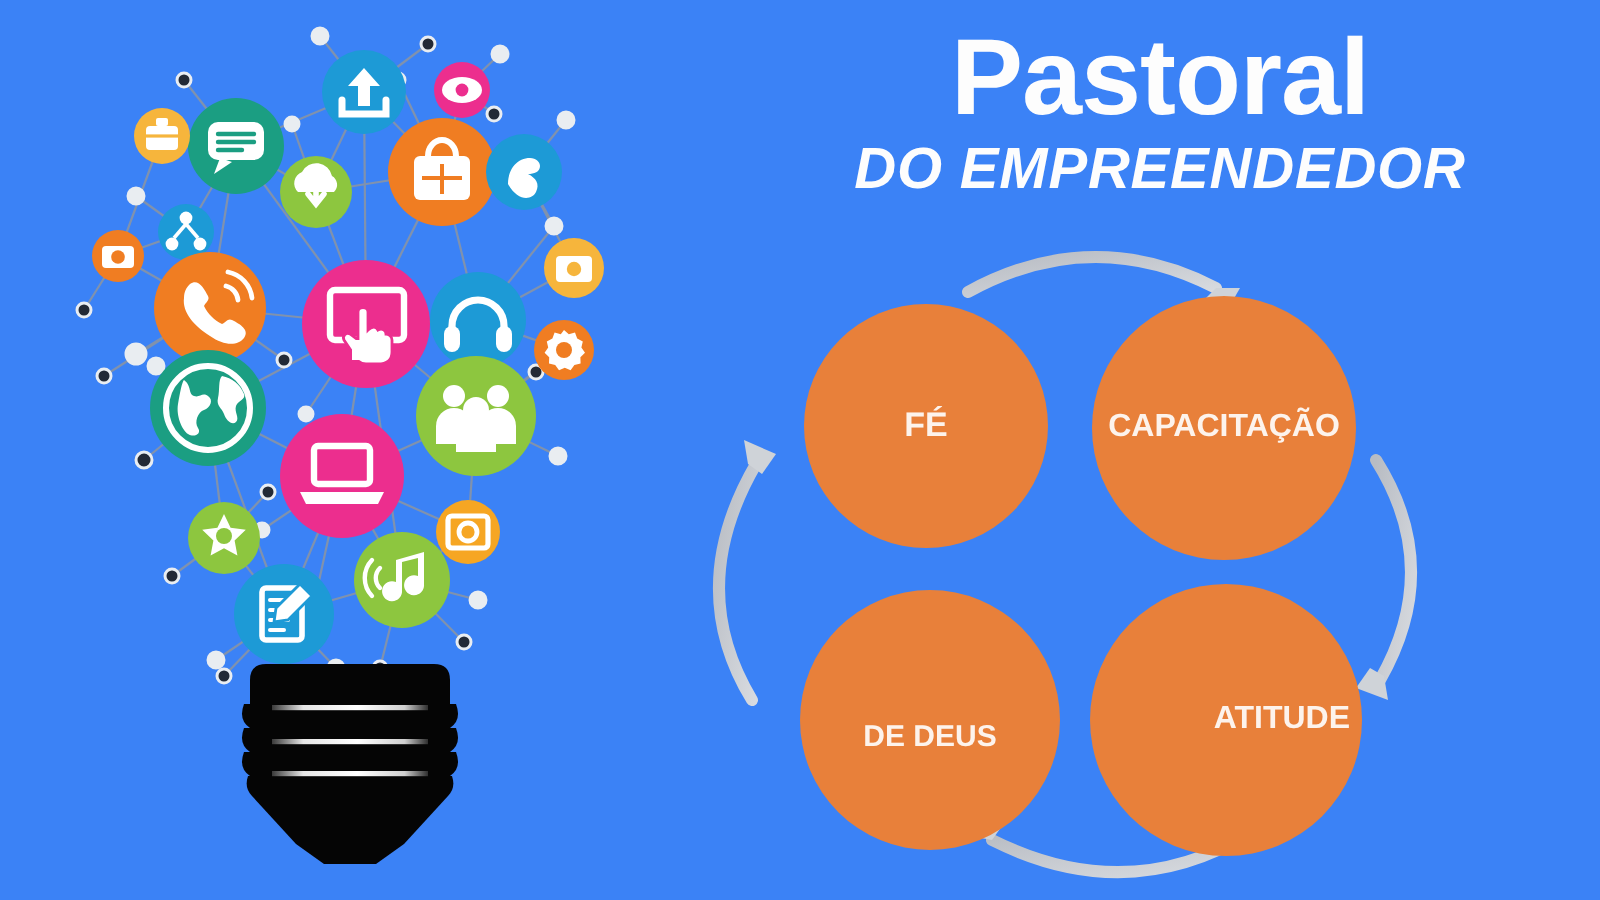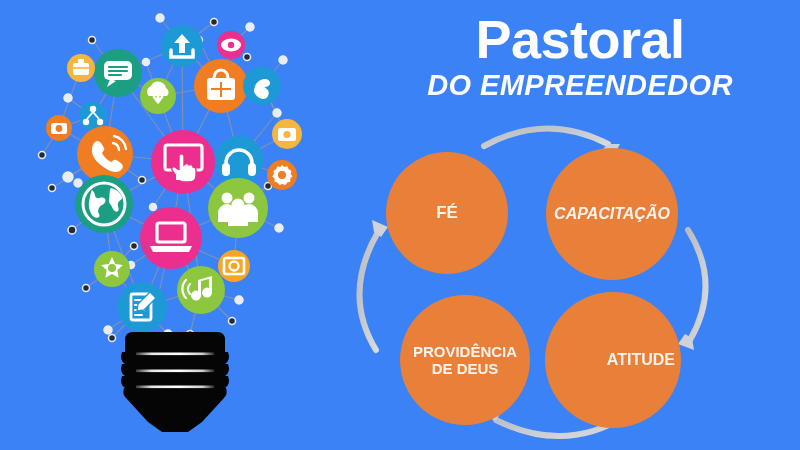--- a/index.html
+++ b/index.html
@@ -72,22 +72,22 @@
     color: #fdf3ec;
     font-family: "Liberation Sans", sans-serif;
     font-weight: bold;
     box-sizing: border-box;
   }
   .cycle-label {
     display: block;
     padding: 0 6px;
     line-height: 1.15;
   }
-  #circle-fe      { left: 36px;  top: 32px;  width: 122px; height: 122px; font-size: 17px; }
-  #circle-cap     { left: 196px; top: 28px;  width: 132px; height: 132px; font-size: 16px; font-style: italic; }
+  #circle-fe      { left: 52px;  top: 32px;  width: 122px; height: 122px; font-size: 17px; }
+  #circle-cap     { left: 196px; top: 28px;  width: 132px; height: 132px; font-size: 16px; }
   #circle-prov    { left: 50px;  top: 175px; width: 130px; height: 130px; font-size: 15px; }
   #circle-atit    { left: 195px; top: 172px; width: 136px; height: 136px; font-size: 16px; justify-content: flex-end; }
 
   #arrows-svg {
     position: absolute;
     left: 0;
     top: 0;
     width: 420px;
     height: 330px;
     pointer-events: none;
@@ -436,21 +436,21 @@
     <div id="circle-fe" class="cycle-circle">
       <span class="cycle-label">FÉ</span>
     </div>
 
     <div id="circle-cap" class="cycle-circle">
       <span class="cycle-label">CAPACITAÇÃO</span>
     </div>
 
     <div id="circle-prov" class="cycle-circle">
       <span class="cycle-label">
-        <span>PROVIDÊNCIA</span><br>
+        <br>
         <span>DE DEUS</span>
       </span>
     </div>
 
     <div id="circle-atit" class="cycle-circle">
       <span class="cycle-label">ATITUDE</span>
     </div>
 
   </div>
 </div>

